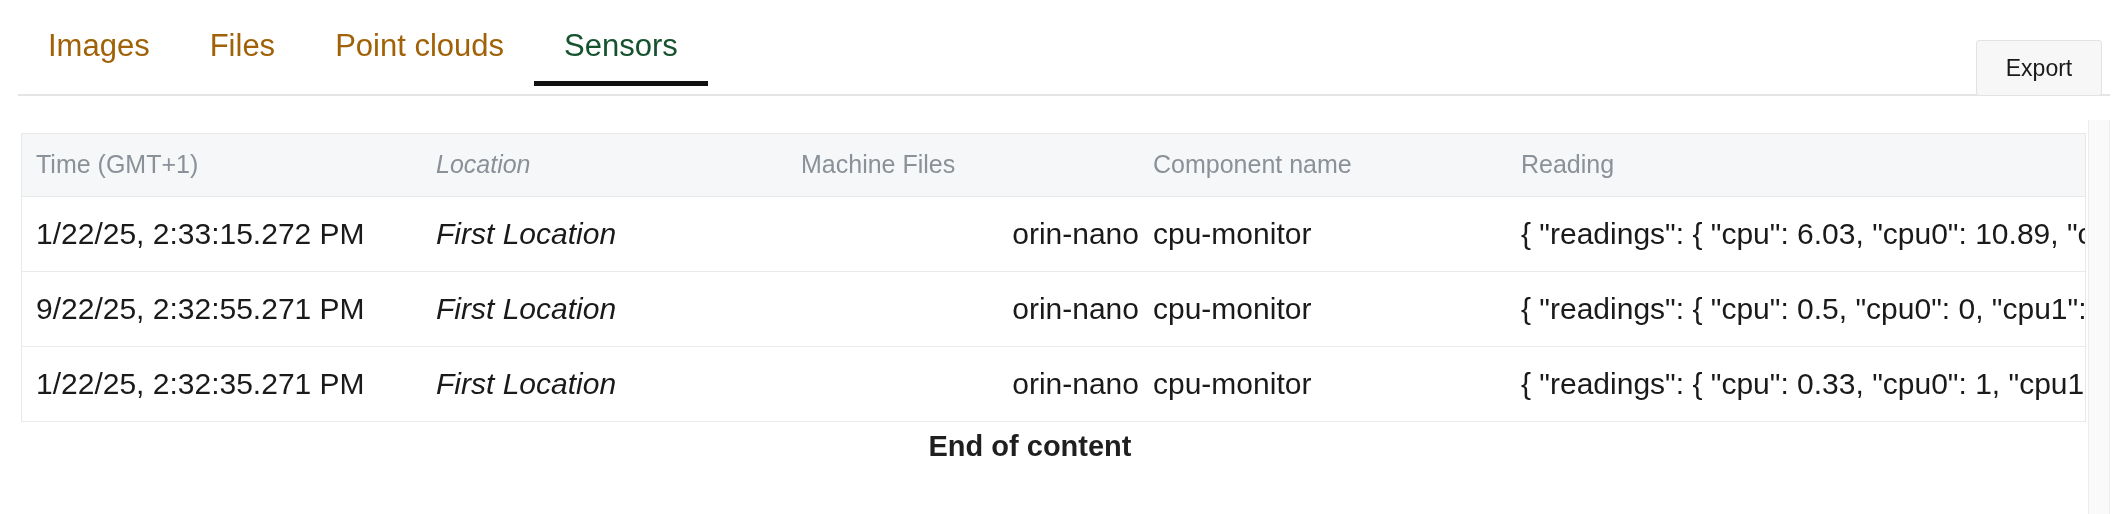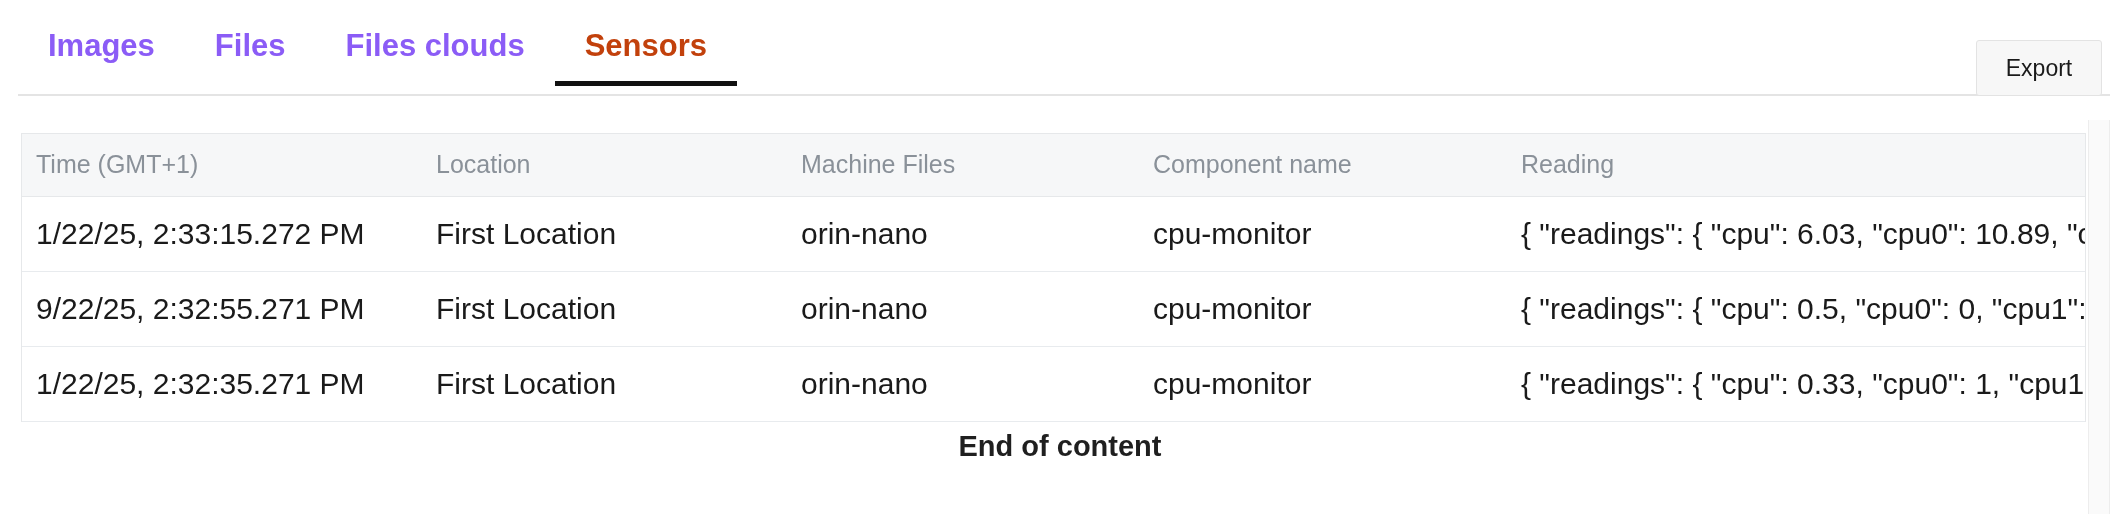--- a/index.html
+++ b/index.html
@@ -41,31 +41,31 @@
     width: 2092px;
     height: 2px;
     background: #e4e4e4;
   }
 
   .tab {
     position: relative;
     padding: 14px 30px 18px 30px;
     font-size: 31px;
     line-height: 40px;
-    color: #8b5cf6;
-    font-weight: 700;
+    color: #a16207;
+    font-weight: 400;
     white-space: nowrap;
     cursor: pointer;
     background: transparent;
     border: none;
     font-family: "Liberation Sans", sans-serif;
   }
   .tab.active {
-    color: #c2410c;
-    font-weight: 700;
+    color: #14532d;
+    font-weight: 400;
   }
   .tab.active::after {
     content: "";
     position: absolute;
     left: 0;
     right: 0;
     bottom: -2px;
     height: 5px;
     background: #111111;
     z-index: 3;
@@ -131,29 +131,29 @@
     font-size: 30px;
     color: #1a1a1a;
     padding: 18px 0 18px 14px;
     height: 75px;
     font-family: "Liberation Sans", sans-serif;
     white-space: nowrap;
     overflow: hidden;
   }
 
   .col-time      { width: 400px; }
-  .col-location  { width: 365px; }
-  .col-machine   { width: 352px; }
+  .col-location  { width: 365px; font-style: italic; }
+  .col-machine   { width: 352px; text-align: right; }
   .col-component { width: 368px; }
   .col-reading   { width: 655px; }
 
   
   .end-of-content {
     position: absolute;
-    left: 39px;
+    left: 9px;
     top: 430px;
     width: 2042px;
     text-align: center;
     font-size: 29px;
     font-weight: 700;
     color: #1f1f1f;
     font-family: "Liberation Sans", sans-serif;
   }
 
   
@@ -178,21 +178,21 @@
   }
 </style>
 </head>
 <body>
 
 <div class="topbar">
 
   <div class="tabstrip">
     <button class="tab">Images</button>
     <button class="tab">Files</button>
-    <button class="tab">Files clouds</button>
+    <button class="tab">Point clouds</button>
     <button class="tab active">Sensors</button>
   </div>
 
   <div class="tabstrip-underline"></div>
 
   <button class="export-btn">Export</button>
 </div>
 
 <div class="table-wrap">
   <table class="sensors">

